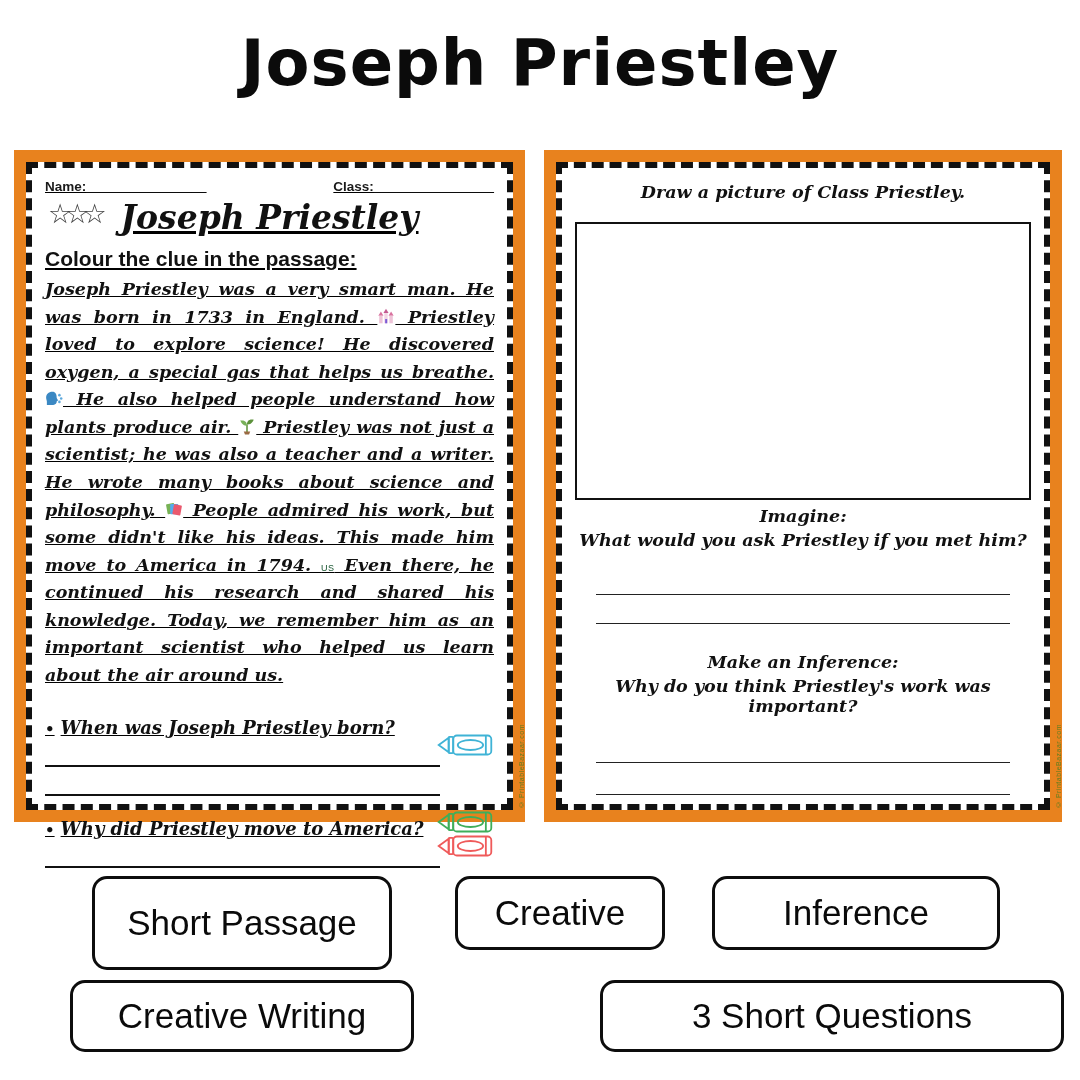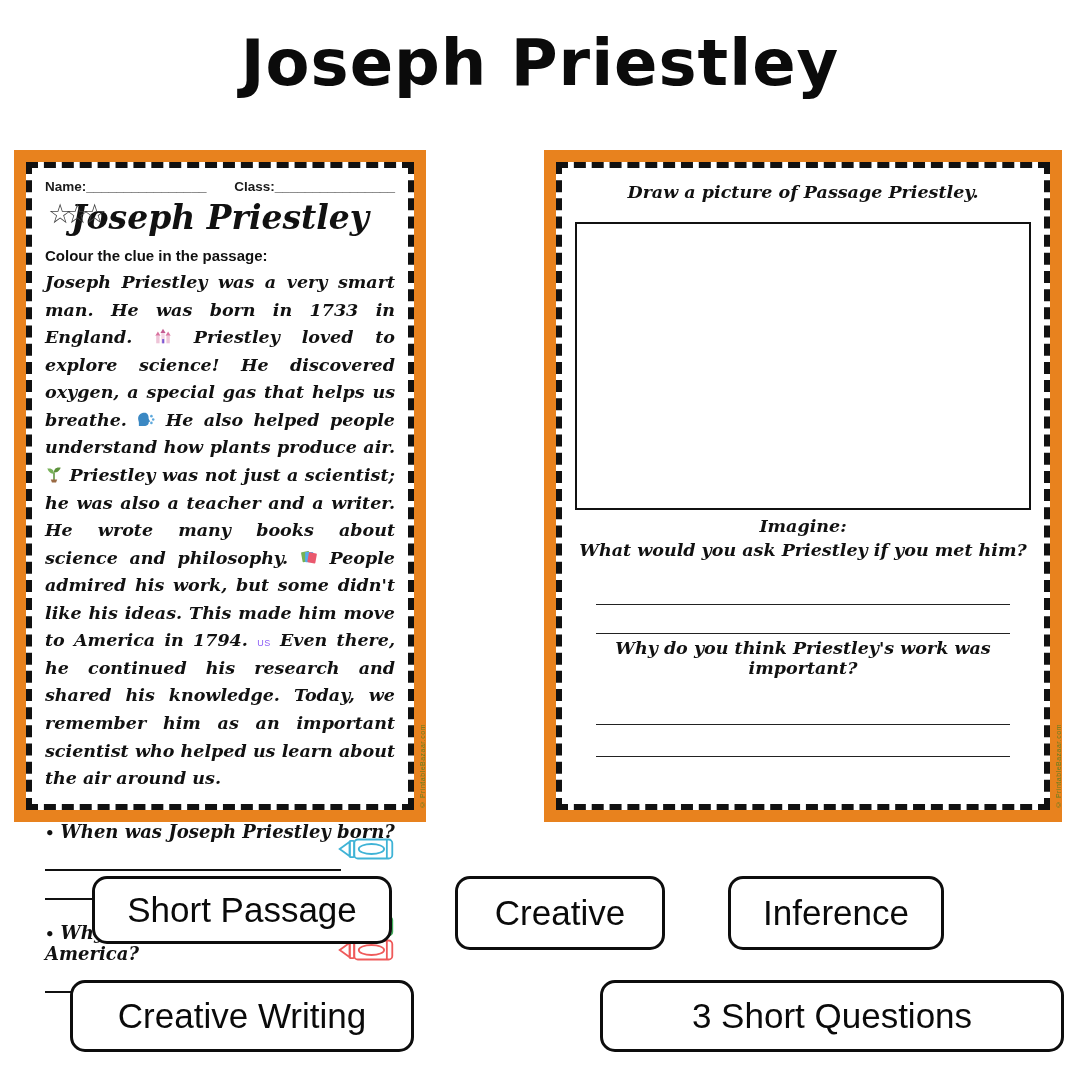--- a/index.html
+++ b/index.html
@@ -5,42 +5,42 @@
   html,body{margin:0;padding:0;background:#ffffff;}
   #canvas{position:relative;width:1080px;height:1080px;background:#ffffff;overflow:hidden;
           font-family:"Liberation Sans",sans-serif;}
 
   
   .main-title{position:absolute;top:26px;left:0;width:100%;text-align:center;
     font-family:"DejaVu Sans",sans-serif;font-weight:bold;font-size:64px;color:#0b0b0b;letter-spacing:1px;}
 
   
   .page{position:absolute;top:150px;height:672px;background:#e8821e;padding:12px;box-sizing:border-box;}
-  .page.left{left:14px;width:412px;}
+  .page.left{left:14px;width:511px;text-decoration:underline;}
   .page.right{left:544px;width:518px;}
   .page-inner{width:100%;height:100%;background:#ffffff;border:6px dashed #111;
     box-sizing:border-box;position:relative;padding:9px 13px;display:flex;flex-direction:column;}
 
   .watermark{position:absolute;right:0px;bottom:14px;writing-mode:vertical-rl;transform:rotate(180deg);
     font-size:7px;color:#5f7d1f;letter-spacing:.5px;}
 
   
   .header-row{display:flex;justify-content:space-between;
     font-weight:bold;font-size:13.5px;color:#1a1a1a;margin-top:2px;}
   .stars{position:absolute;left:16px;top:30px;font-size:27px;letter-spacing:-7px;color:#444;font-weight:normal;
     font-family:"DejaVu Sans",sans-serif;}
   .ws-title{text-align:center;font-family:"DejaVu Serif",serif;font-style:italic;font-weight:bold;
     font-size:33px;color:#111;margin-top:4px;}
-  .instruction{font-weight:bold;font-size:15px;color:#111;margin-top:10px;}
+  .instruction{font-weight:bold;font-size:21px;color:#111;margin-top:10px;}
   .passage{font-family:"DejaVu Serif",serif;font-style:italic;font-weight:600;font-size:17.5px;
     line-height:1.575;color:#111;text-align:justify;margin-top:5px;}
   .icon-inline{display:inline-block;width:18px;height:17px;vertical-align:-2px;}
   .icon-inline svg{width:100%;height:100%;}
   .us-flag{font-family:"Liberation Sans",sans-serif;font-style:normal;font-weight:400;
-    font-variant:small-caps;font-size:13px;color:#8b5cf6;letter-spacing:.5px;}
+    font-variant:small-caps;font-size:13px;color:#14532d;letter-spacing:.5px;}
 
   .questions{margin-top:28px;}
   .question{position:relative;margin-bottom:22px;}
   .q-text{font-family:"DejaVu Serif",serif;font-style:italic;font-weight:600;font-size:18px;color:#111;}
   .bullet{font-size:15px;margin-right:6px;}
   .crayon{position:absolute;right:0;top:15px;width:58px;height:26px;}
   .crayon svg{width:100%;height:100%;stroke:currentColor;fill:none;stroke-width:2;}
   .q-line{width:calc(100% - 54px);border-bottom:2.5px solid #111;margin-top:27px;}
 
   
@@ -55,23 +55,23 @@
   .imagine-line1{margin-top:44px;}
   .imagine-line2{margin-top:28px;}
   .inf-label{margin-top:28px;}
   .inf-line1{margin-top:46px;}
   .inf-line2{margin-top:31px;}
 
   
   .tag{position:absolute;box-sizing:border-box;background:#fff;border:3px solid #0d0d0d;border-radius:15px;
     display:flex;align-items:center;justify-content:center;font-size:35px;color:#0a0a0a;
     font-family:"Liberation Sans",sans-serif;}
-  #tag0{left:92px;top:876px;width:300px;height:68px;}
+  #tag0{left:92px;top:876px;width:300px;height:94px;}
   #tag1{left:455px;top:876px;width:210px;height:74px;}
-  #tag2{left:728px;top:876px;width:216px;height:74px;}
+  #tag2{left:712px;top:876px;width:288px;height:74px;}
   #tag3{left:70px;top:980px;width:344px;height:72px;}
   #tag4{left:600px;top:980px;width:464px;height:72px;}
 </style>
 </head>
 <body>
 
 <div id="canvas">
 
   <div class="main-title">Joseph Priestley</div>
 
@@ -147,29 +147,30 @@
           <div class="q-line"></div>
         </div>
       </div>
     </div>
     <div class="watermark">© PrintableBazaar.com</div>
   </div>
 
   <div class="page right">
     <div class="page-inner">
 
-      <div class="draw-prompt">Draw a picture of Passage Priestley.</div>
+      <div class="draw-prompt">Draw a picture of Class Priestley.</div>
 
       <div class="draw-box"></div>
 
       <div class="center-script sec-label">Imagine:</div>
       <div class="center-script sec-q">What would you ask Priestley if you met him?</div>
       <div class="answer-line imagine-line1"></div>
       <div class="answer-line imagine-line2"></div>
 
+      <div class="center-script inf-label">Make an Inference:</div>
       <div class="center-script sec-q">Why do you think Priestley's work was important?</div>
       <div class="answer-line inf-line1"></div>
       <div class="answer-line inf-line2"></div>
     </div>
     <div class="watermark">© PrintableBazaar.com</div>
   </div>
 
   <div class="tag" id="tag0">Short Passage</div>
   <div class="tag" id="tag1">Creative</div>
   <div class="tag" id="tag2">Inference</div>

